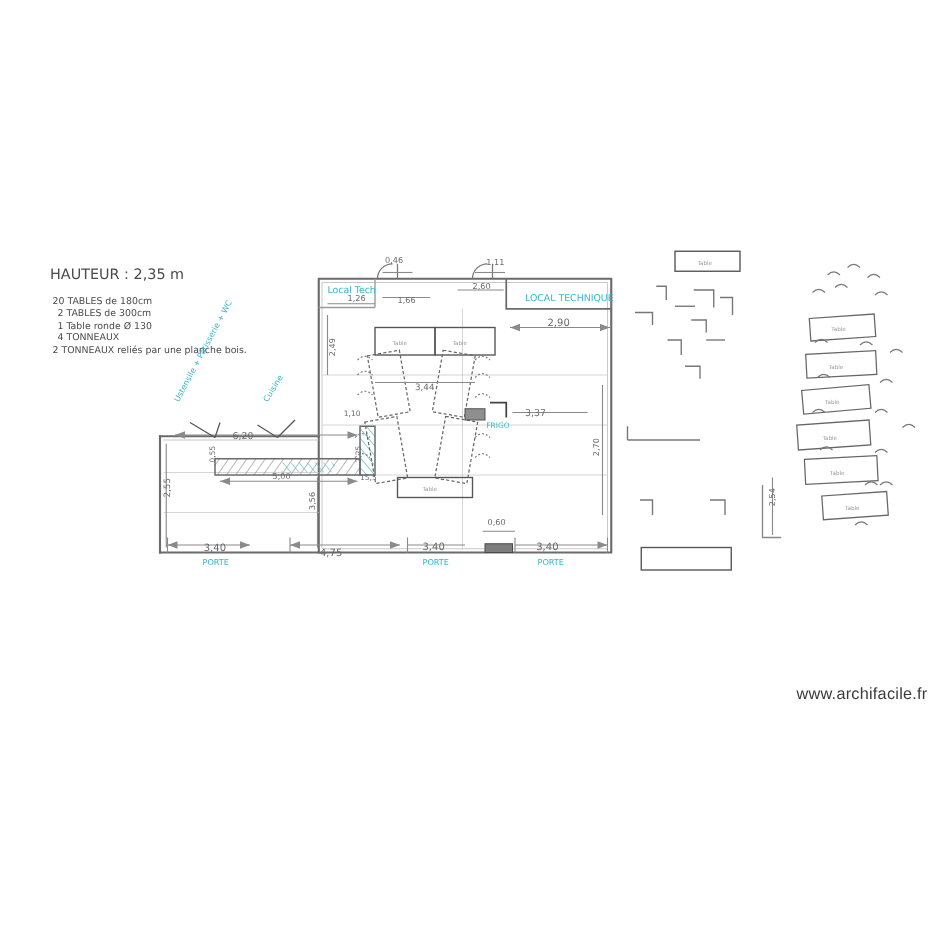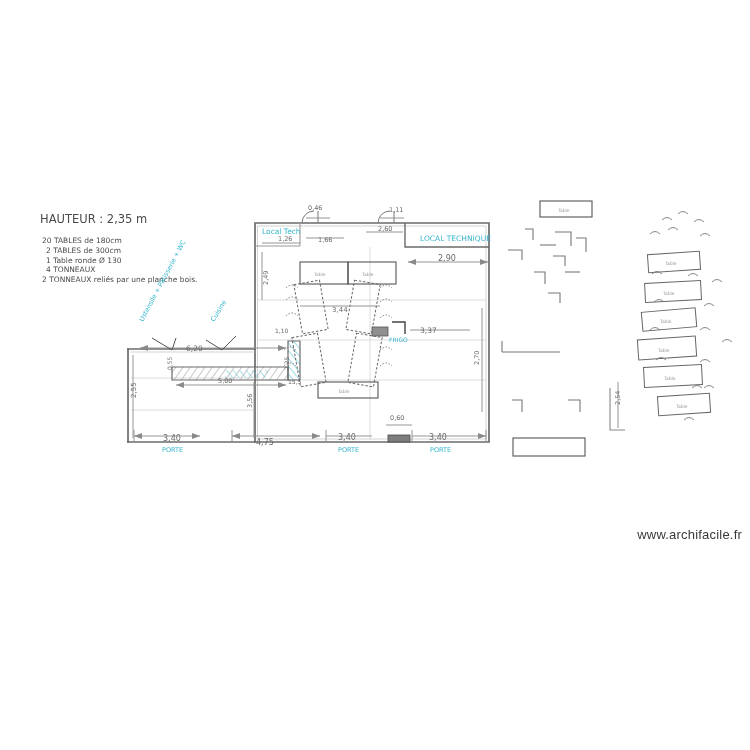--- a/index.html
+++ b/index.html
@@ -5,21 +5,21 @@
   html,body{margin:0;padding:0;}
   body{
     width:750px;height:750px;background:#ffffff;
     font-family:"Liberation Sans", sans-serif;
     overflow:hidden;position:relative;
   }
   #stage{position:absolute;inset:0;width:750px;height:750px;}
   svg{display:block;}
   .hw{font-family:"DejaVu Sans", sans-serif;}
   #sitecredit{
-    position:absolute;right:8px;top:527px;
+    position:absolute;right:8px;top:547px;
     font-family:"Liberation Sans", sans-serif;
     font-size:13px;color:#3a3a3a;letter-spacing:.2px;
   }
 </style>
 </head>
 <body>
 
 <div id="stage">
 <svg width="750" height="750" viewBox="0 0 750 750" xmlns="http://www.w3.org/2000/svg">
 

